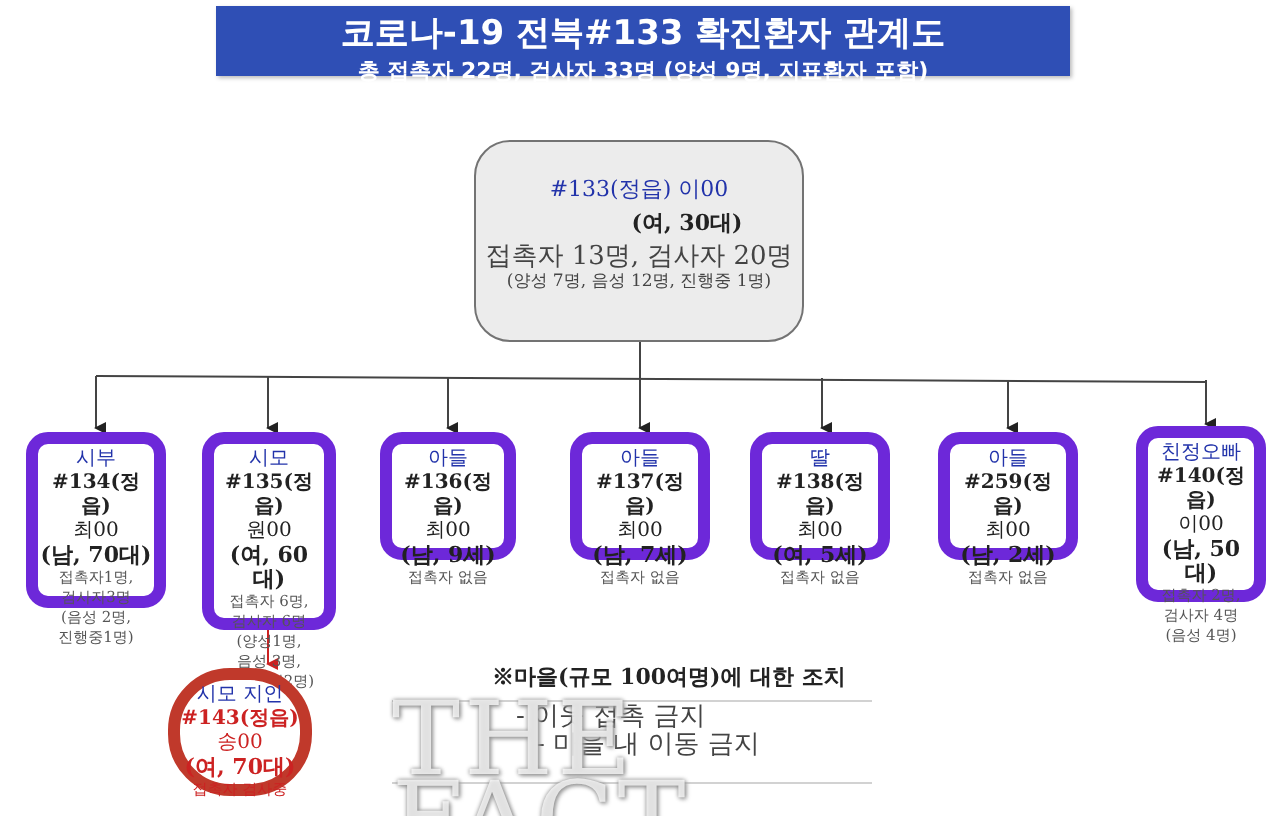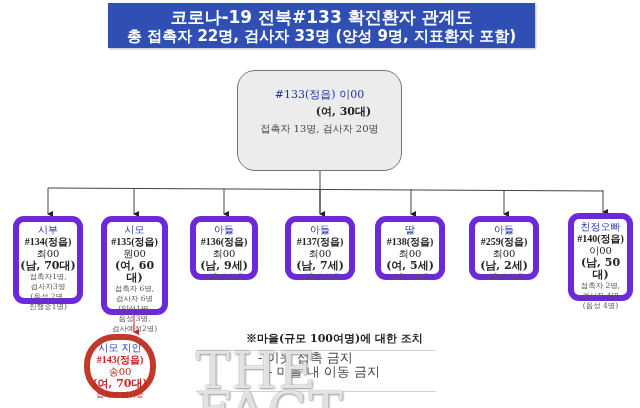--- a/index.html
+++ b/index.html
@@ -2,51 +2,51 @@
 <html><head>
 <meta charset="utf-8">
 <style>
   html, body { margin:0; padding:0; }
   body {
     width:640px; height:408px; position:relative; overflow:hidden;
     background:#ffffff;
     font-family: "DejaVu Serif", "Liberation Serif", serif;
   }
   .header {
-    position:absolute; left:108px; top:3px; width:427px; height:45px;
+    position:absolute; left:108px; top:3px; width:427px; height:35px;
     background:#2f4fb5; color:#fff; text-align:center;
     box-shadow: 1px 1px 2px #bbb;
   }
   .header .title {
     font-family: "DejaVu Sans", "Liberation Sans", sans-serif;
     font-weight:bold; font-size:17px; line-height:20px; margin-top:4px;
   }
   .header .subtitle {
     font-family: "DejaVu Sans", "Liberation Sans", sans-serif;
-    font-weight:bold; font-size:15px; line-height:14px; margin-top:2px;
+    font-weight:bold; font-size:11px; line-height:14px; margin-top:2px;
   }
   .center-box {
     position:absolute; left:237px; top:70px; width:165px; height:101px;
     background:#ececec; border:1px solid #737373; border-radius:18px;
     text-align:center; box-sizing:border-box;
   }
   .center-box .c-name { color:#2233aa; font-size:11px; margin-top:17px; line-height:14px; }
   .center-box .c-demo { color:#222; font-size:11px; font-weight:bold; line-height:16px; margin-top:2px;margin-left:48px; }
-  .center-box .c-l1 { color:#444; font-size:10px; line-height:13px; margin-top:2px; }
+  .center-box .c-l1 { color:#444; font-size:13px; line-height:13px; margin-top:2px; }
   .center-box .c-l2 { color:#444; font-size:8.5px; line-height:13px; }
 
   .lines { position:absolute; left:0; top:0; }
 
   .node {
     position:absolute; background:#fff; border:6px solid #6d28d9;
     border-radius:11px; text-align:center; box-sizing:border-box;
     padding-top:2px;
   }
   .node .rel { color:#2233aa; font-size:10px; line-height:12px; }
-  .node .case { color:#222; font-size:10px; line-height:12px; font-weight:bold;font-family:Liberation Serif, serif; }
+  .node .case { color:#222; font-size:10px; line-height:12px; font-weight:bold; }
   .node .nm { color:#222; font-size:10px; line-height:12px; }
   .node .demo { color:#222; font-size:11px; line-height:12px; font-weight:bold; }
   .node .info { color:#555; font-size:7.5px; line-height:10px; }
   .node.red { border-color:#c0392b; }
   .node.red .case, .node.red .nm, .node.red .demo, .node.red .info { color:#cc2222; }
 
   .note {
     position:absolute; left:246px; top:331px; width:220px;
     font-size:11px; color:#222; font-weight:bold;
   }
@@ -66,20 +66,21 @@
 
 <div class="header">
   <div class="title">코로나-19 전북#133 확진환자 관계도</div>
   <div class="subtitle">총 접촉자 22명, 검사자 33명 (양성 9명, 지표환자 포함)</div>
 </div>
 
 <div class="center-box">
   <div class="c-name">#133(정읍) 이00</div>
   <div class="c-demo">(여, 30대)</div>
   <div class="c-l1">접촉자 13명, 검사자 20명</div>
+  <div class="c-l2">(양성 7명, 음성 12명, 진행중 1명)</div>
 </div>
 
 <svg class="lines" width="640" height="408">
   <defs>
     <marker id="ab" markerWidth="6" markerHeight="6" refX="3" refY="5" orient="auto">
       <path d="M0,0 L6,0 L3,6 z" fill="#222"></path>
     </marker>
     <marker id="ar" markerWidth="6" markerHeight="6" refX="3" refY="5" orient="auto">
       <path d="M0,0 L6,0 L3,6 z" fill="#cc2222"></path>
     </marker>

